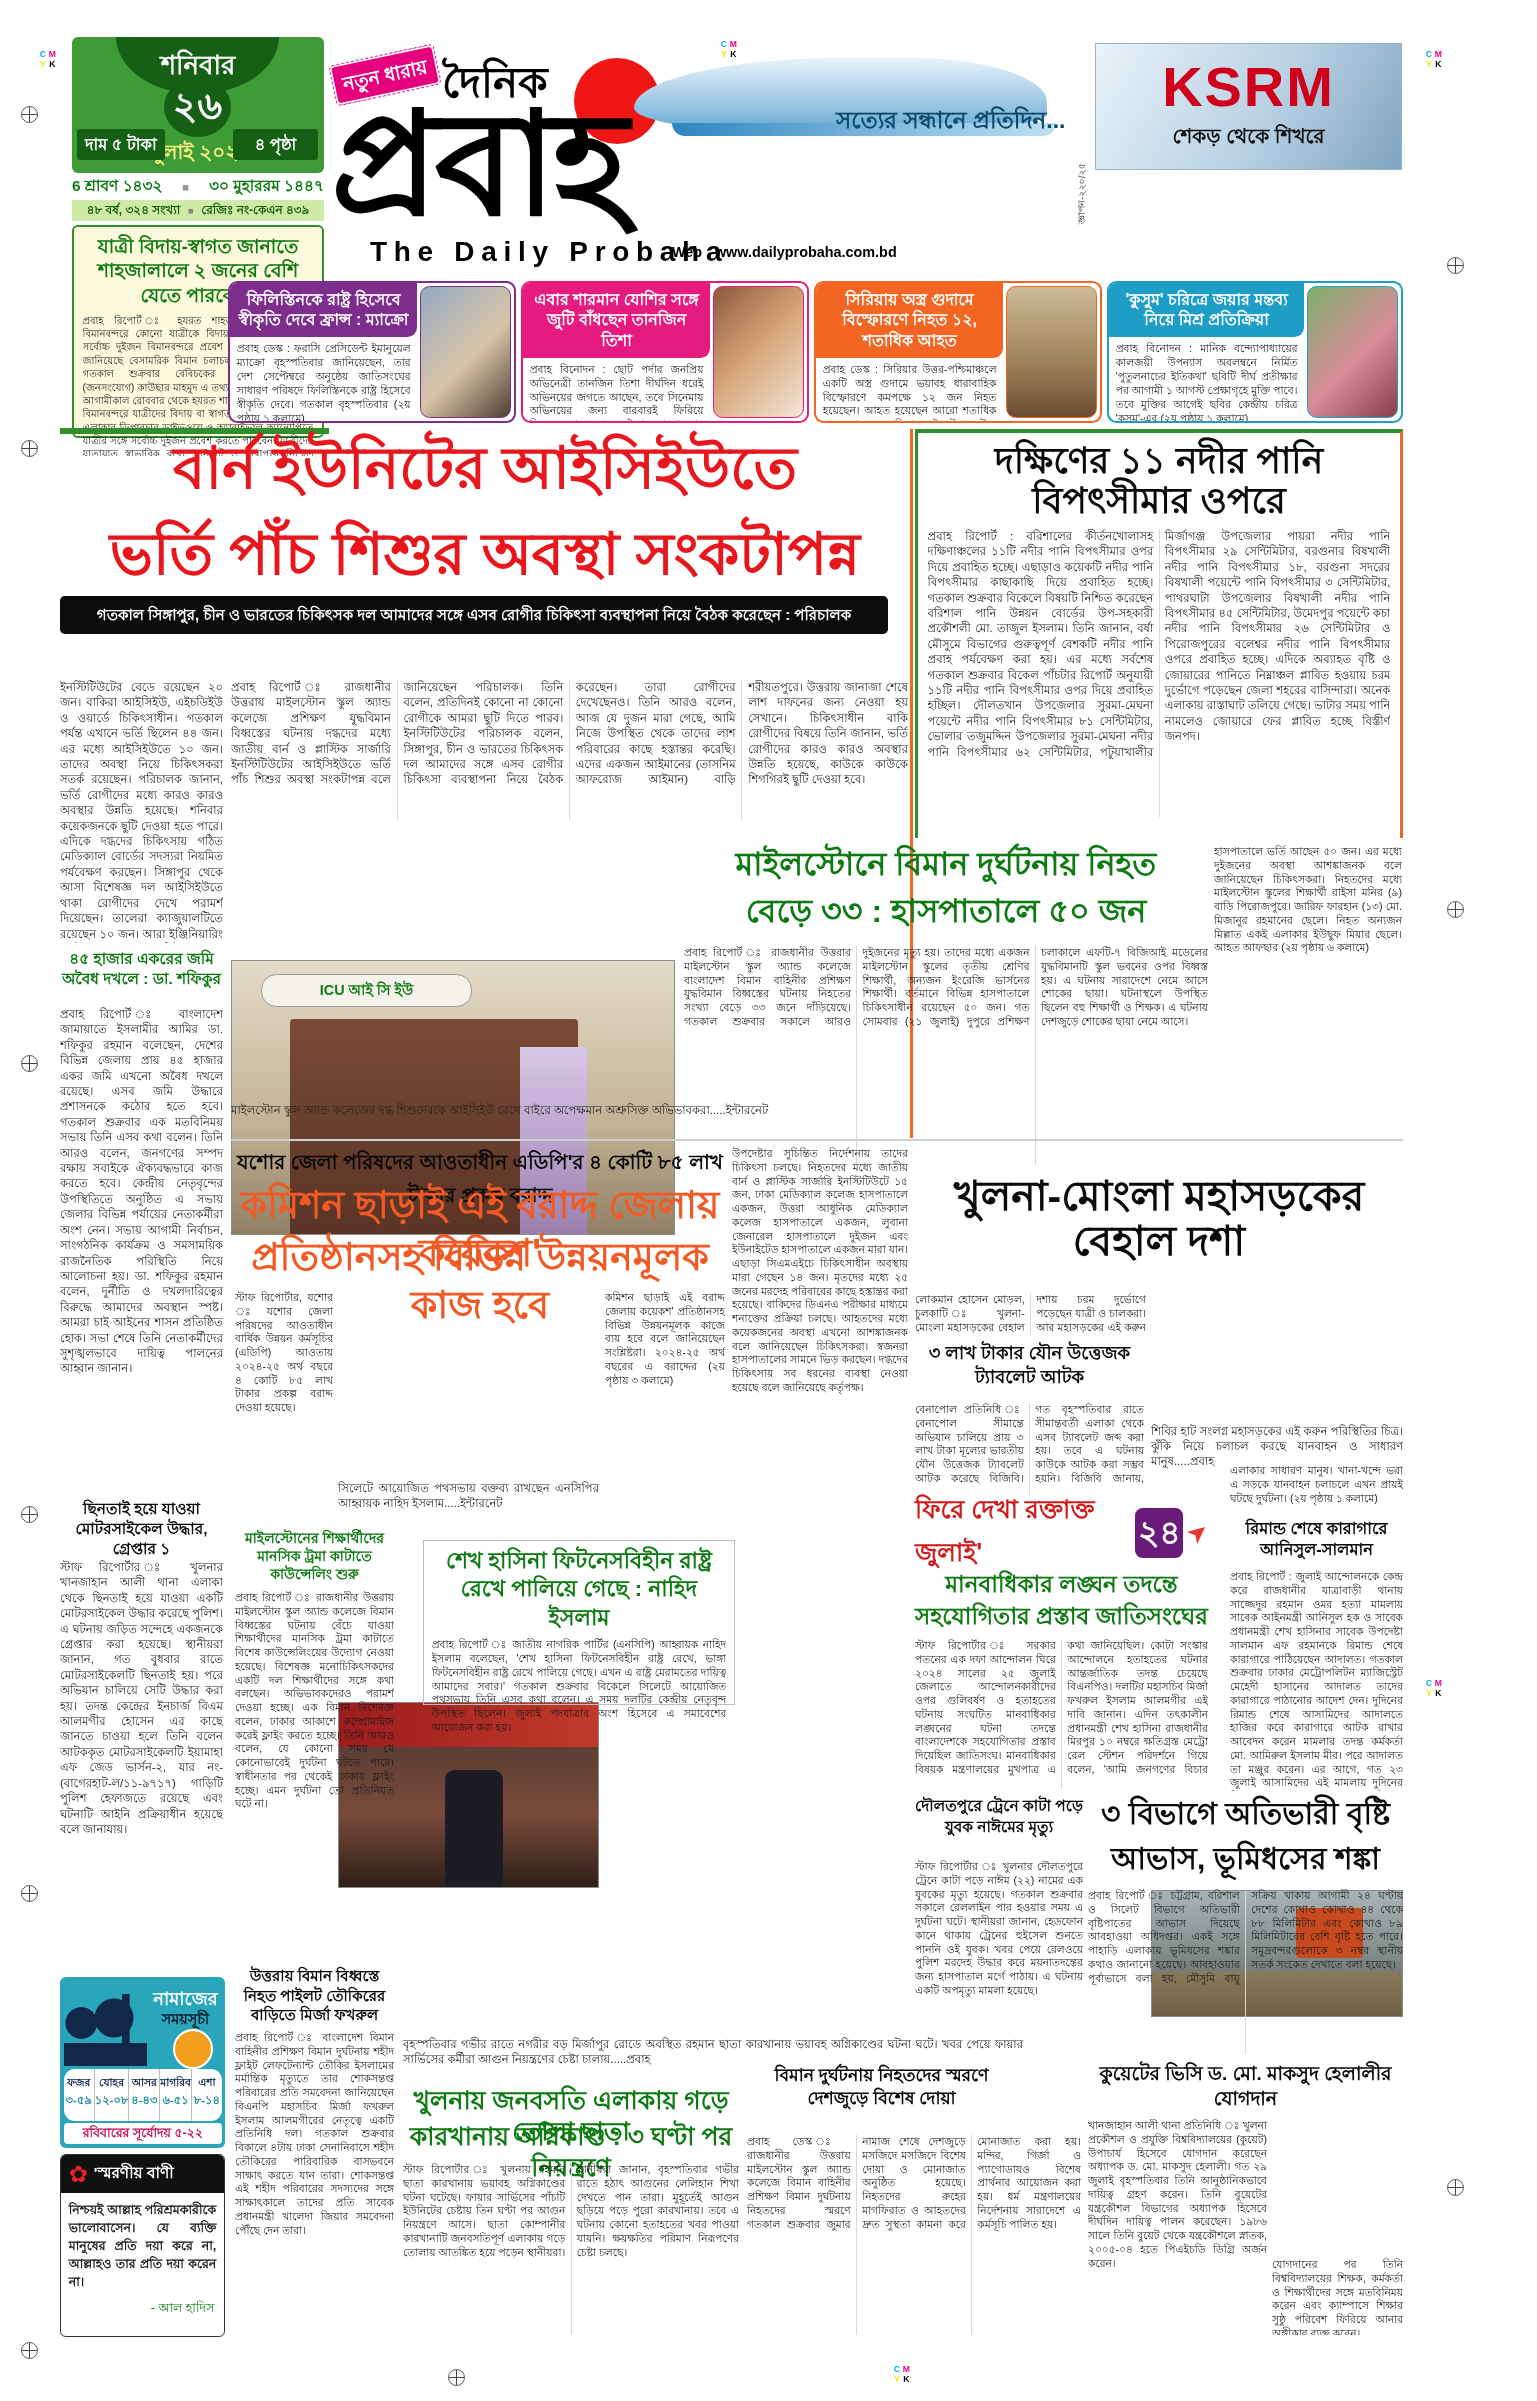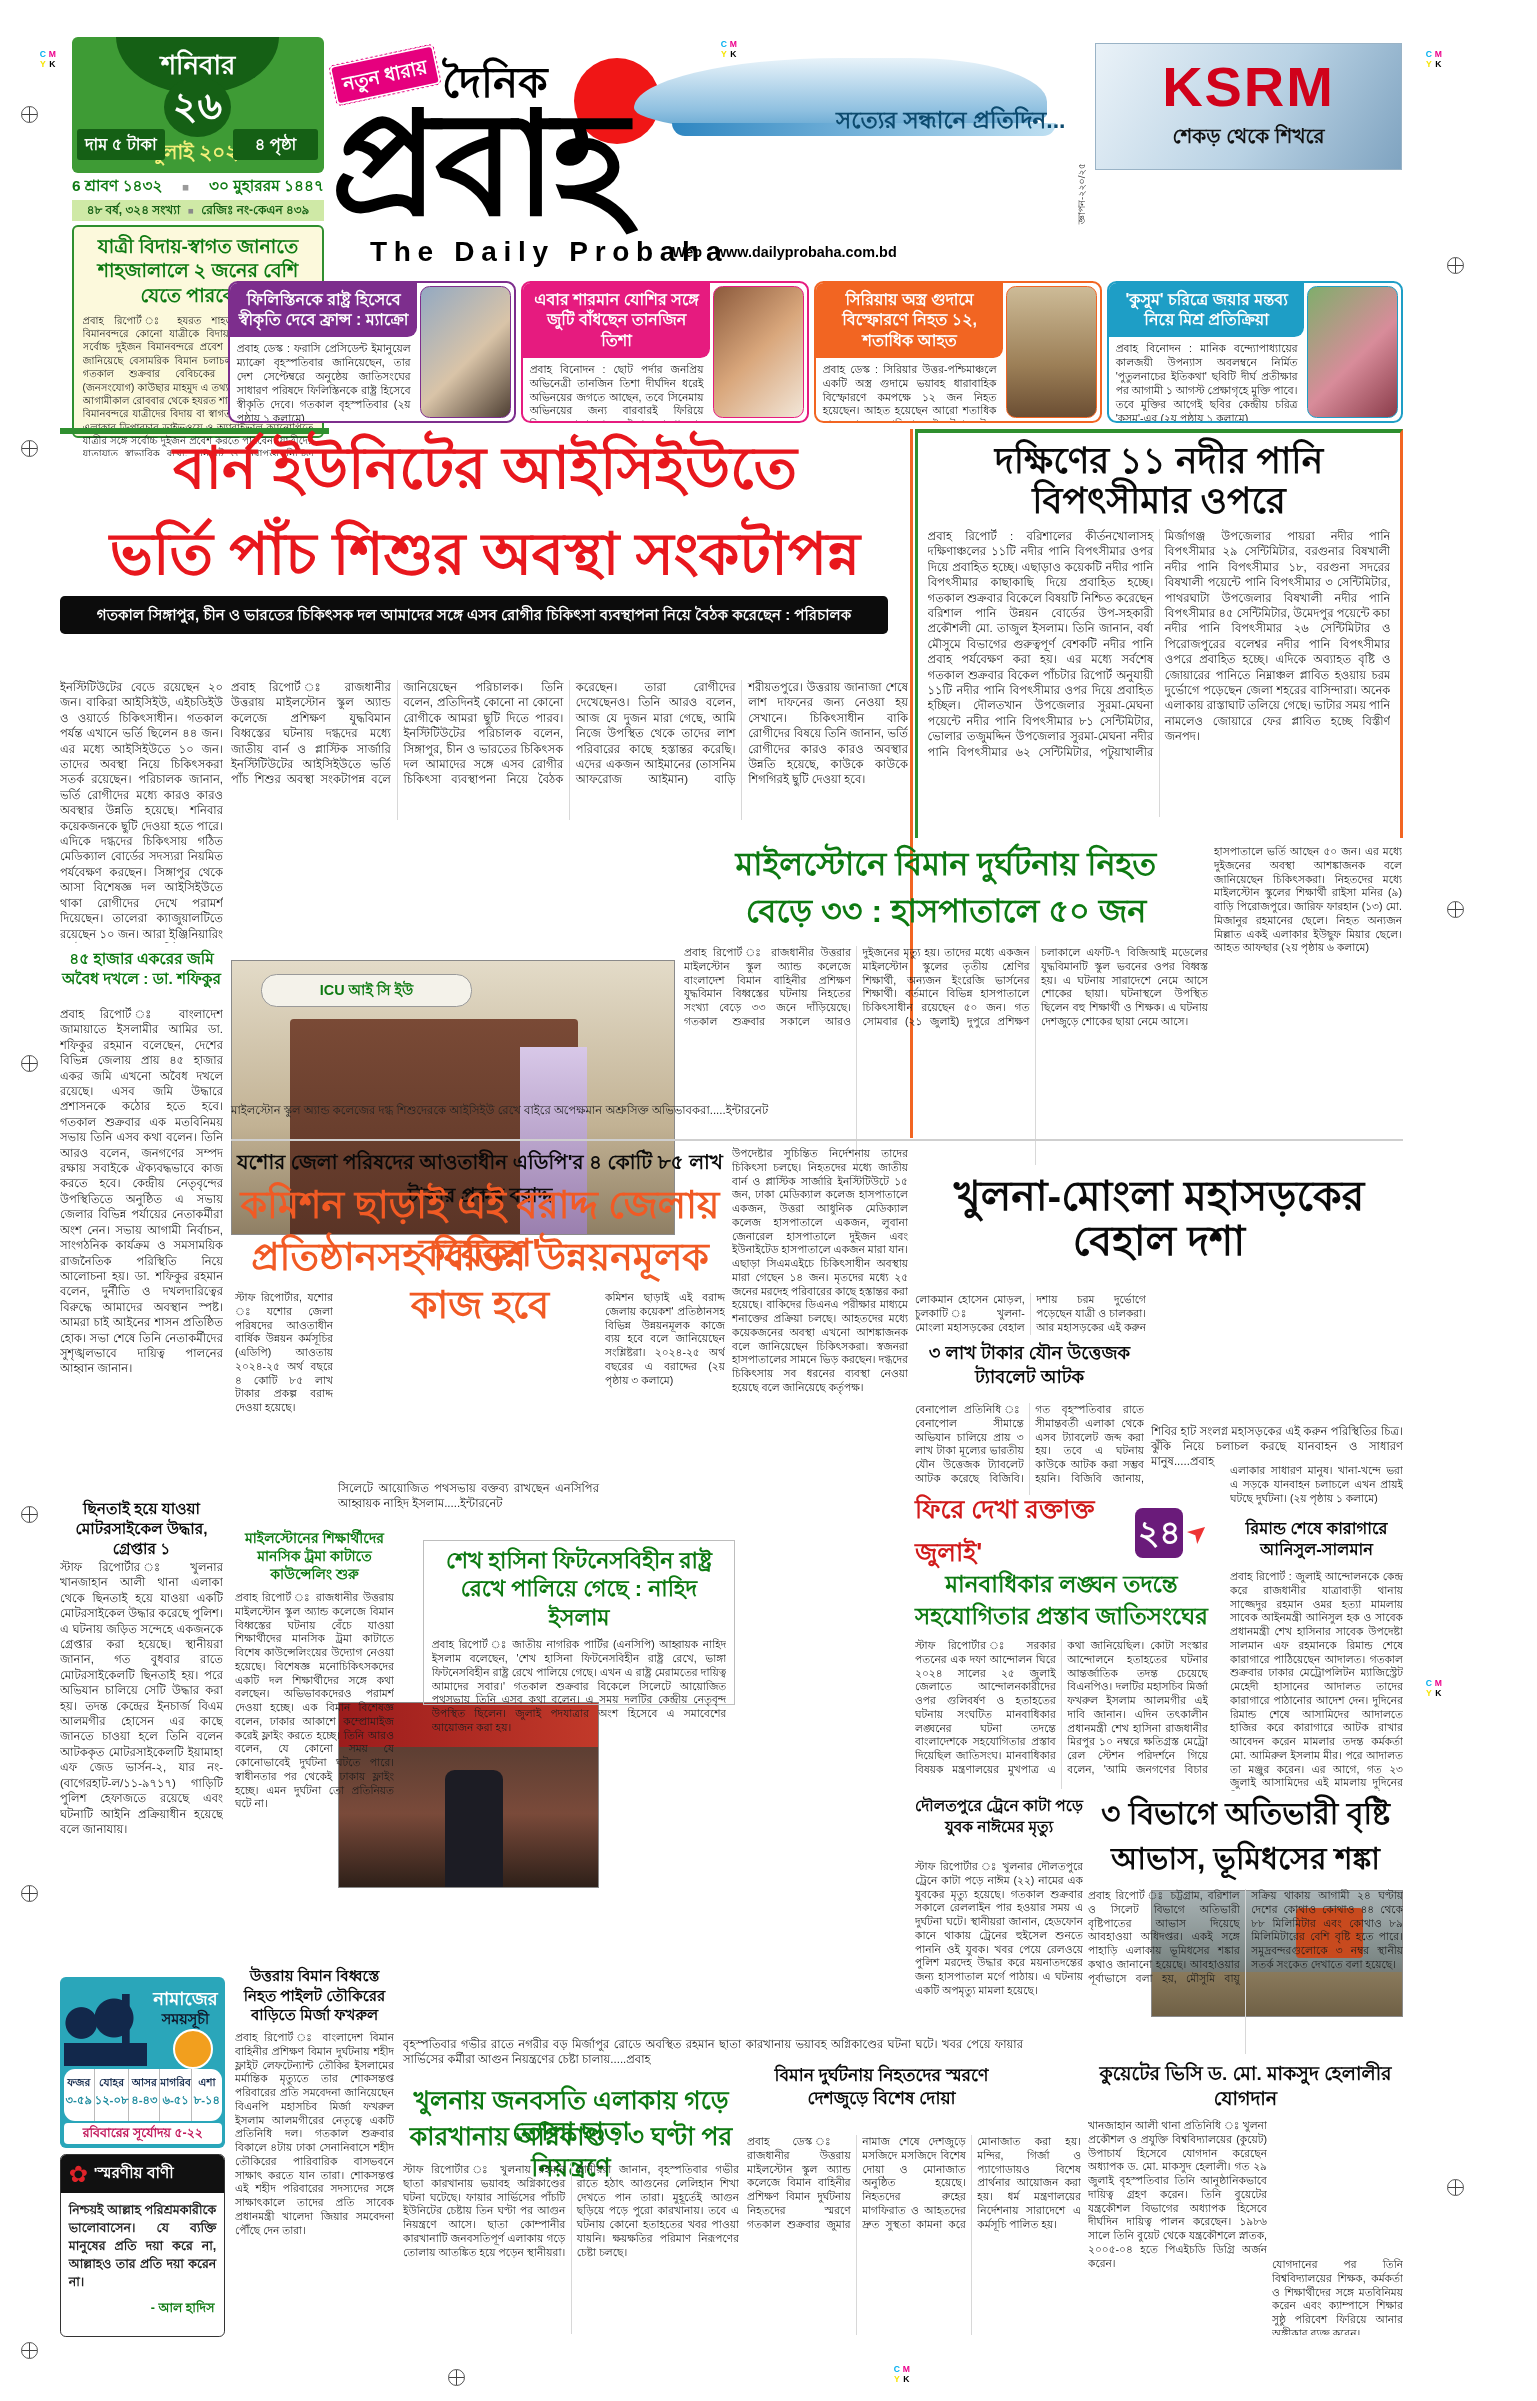--- a/index.html
+++ b/index.html
@@ -278,17 +278,17 @@
     </div>
     <div class="abs ctr" style="left:3.8px;top:146px;width:158px;height:21px;background:#fff;border-radius:3.8px;color:#c2185b;font-weight:800;font-size:12.5px;line-height:21px">রবিবারের সূর্যোদয় ৫-২২</div>
   </div>
 
   <div class="abs" style="left:60px;top:2154px;width:165px;height:183px;border:1.9px solid #333;border-radius:5.8px;overflow:hidden">
     <div style="background:#111;color:#fff;height:38px;display:flex;align-items:center;gap:5.8px;padding:0 7.7px">
       <span style="color:#e02329;font-size:23px">✿</span>
       <span style="font-weight:800;font-size:15.4px">'স্মরণীয় বাণী</span>
     </div>
     <div style="padding:7.7px;font-size:12.5px;font-weight:700;line-height:1.45;color:#222;text-align:justify">নিশ্চয়ই আল্লাহ পরিশ্রমকারীকে ভালোবাসেন। যে ব্যক্তি মানুষের প্রতি দয়া করে না, আল্লাহও তার প্রতি দয়া করেন না।</div>
-    <div style="padding:0 9.6px;text-align:right;font-weight:700;font-size:12.5px;color:#0e7a12">- আল হাদিস</div>
+    <div style="padding:0 9.6px;text-align:right;font-weight:400;font-size:12.5px;color:#0e7a12">- আল হাদিস</div>
   </div>
 
 </div>
 
 
 </body></html>

